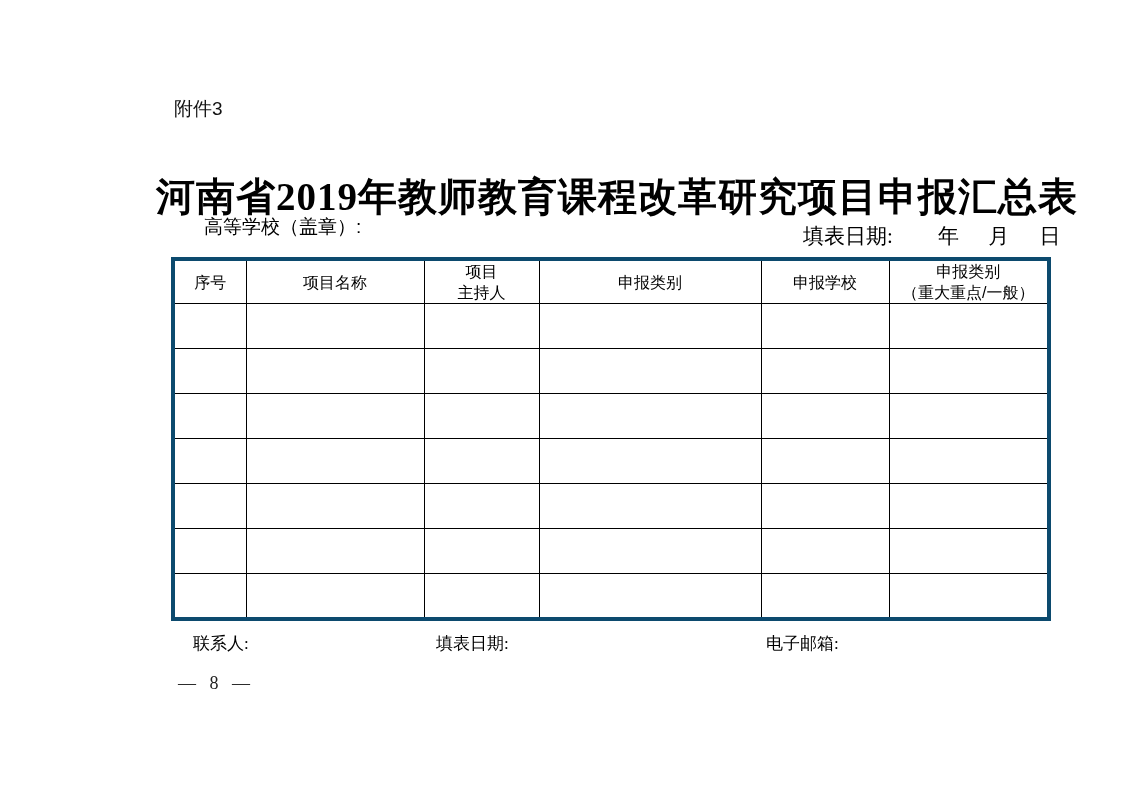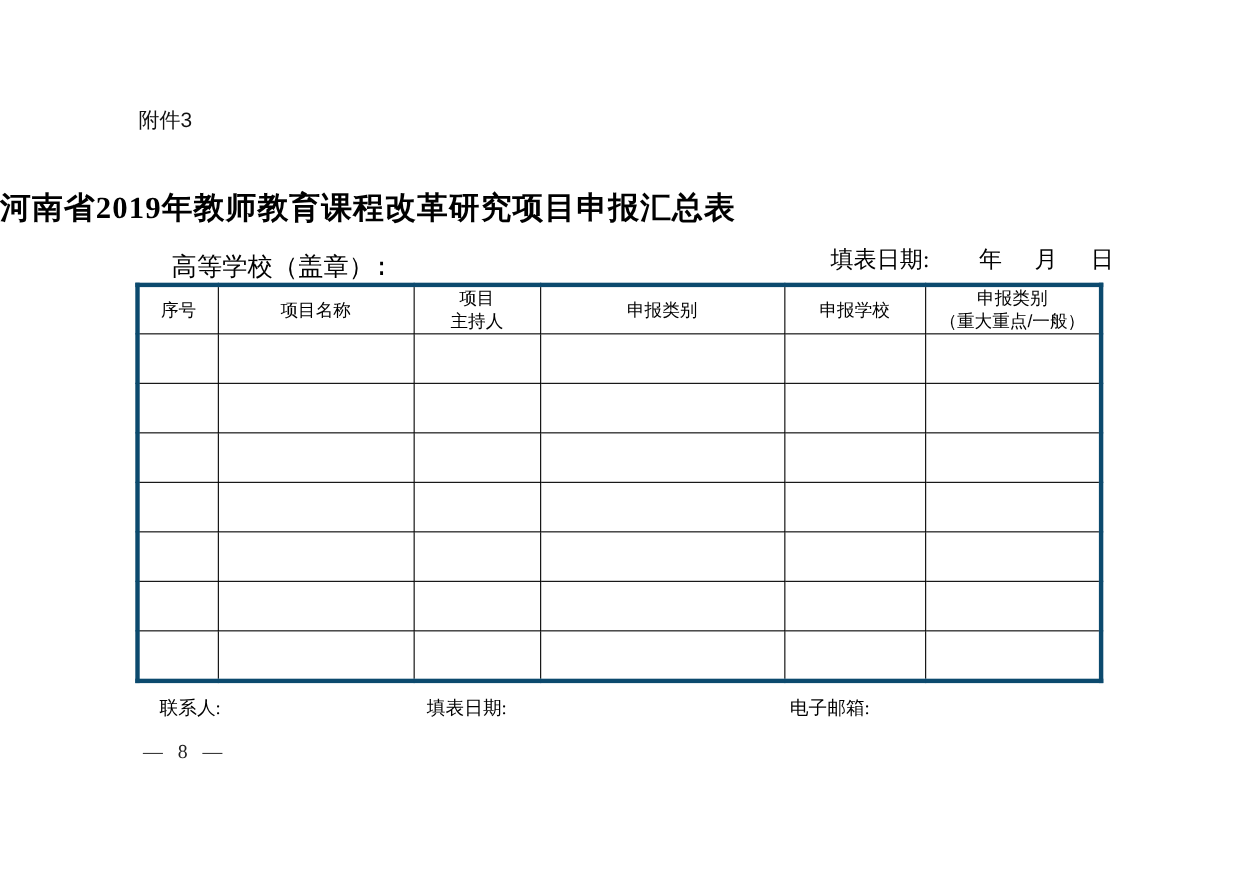--- a/index.html
+++ b/index.html
@@ -5,48 +5,49 @@
   * { box-sizing: border-box; }
   html, body { margin: 0; padding: 0; background: #ffffff; }
   .page {
     position: relative;
     width: 1030px;
     height: 793px;
     background: #ffffff;
     color: #000000;
     font-family: "Liberation Serif", serif;
     overflow: hidden;
+    margin-left: 48px;
   }
   .attachment {
     position: absolute;
     left: 126px;
     top: 96px;
     font-size: 19px;
     font-family: "Liberation Sans", sans-serif;
     color: #111;
   }
   .title {
     position: absolute;
     left: 0;
     right: 0;
     top: 170px;
     margin: 0;
-    text-align: left;
-    font-size: 28px;
+    text-align: right;
+    font-size: 39px;
     font-weight: bold;
     letter-spacing: 1px;
     font-family: "Liberation Serif", serif;
     color: #000;
   }
   .school-label {
     position: absolute;
     left: 156px;
-    top: 227px;
-    font-size: 23px;
-    font-family: Liberation Mono, monospace;
+    top: 214px;
+    font-size: 19px;
+    font-family: Liberation Sans, sans-serif;
   }
   .date-area {
     position: absolute;
     left: 755px;
     top: 222px;
     font-size: 21px;
     font-family: "Liberation Serif", serif;
     white-space: nowrap;
   }
   .date-area .yr { margin-left: 40px; }

